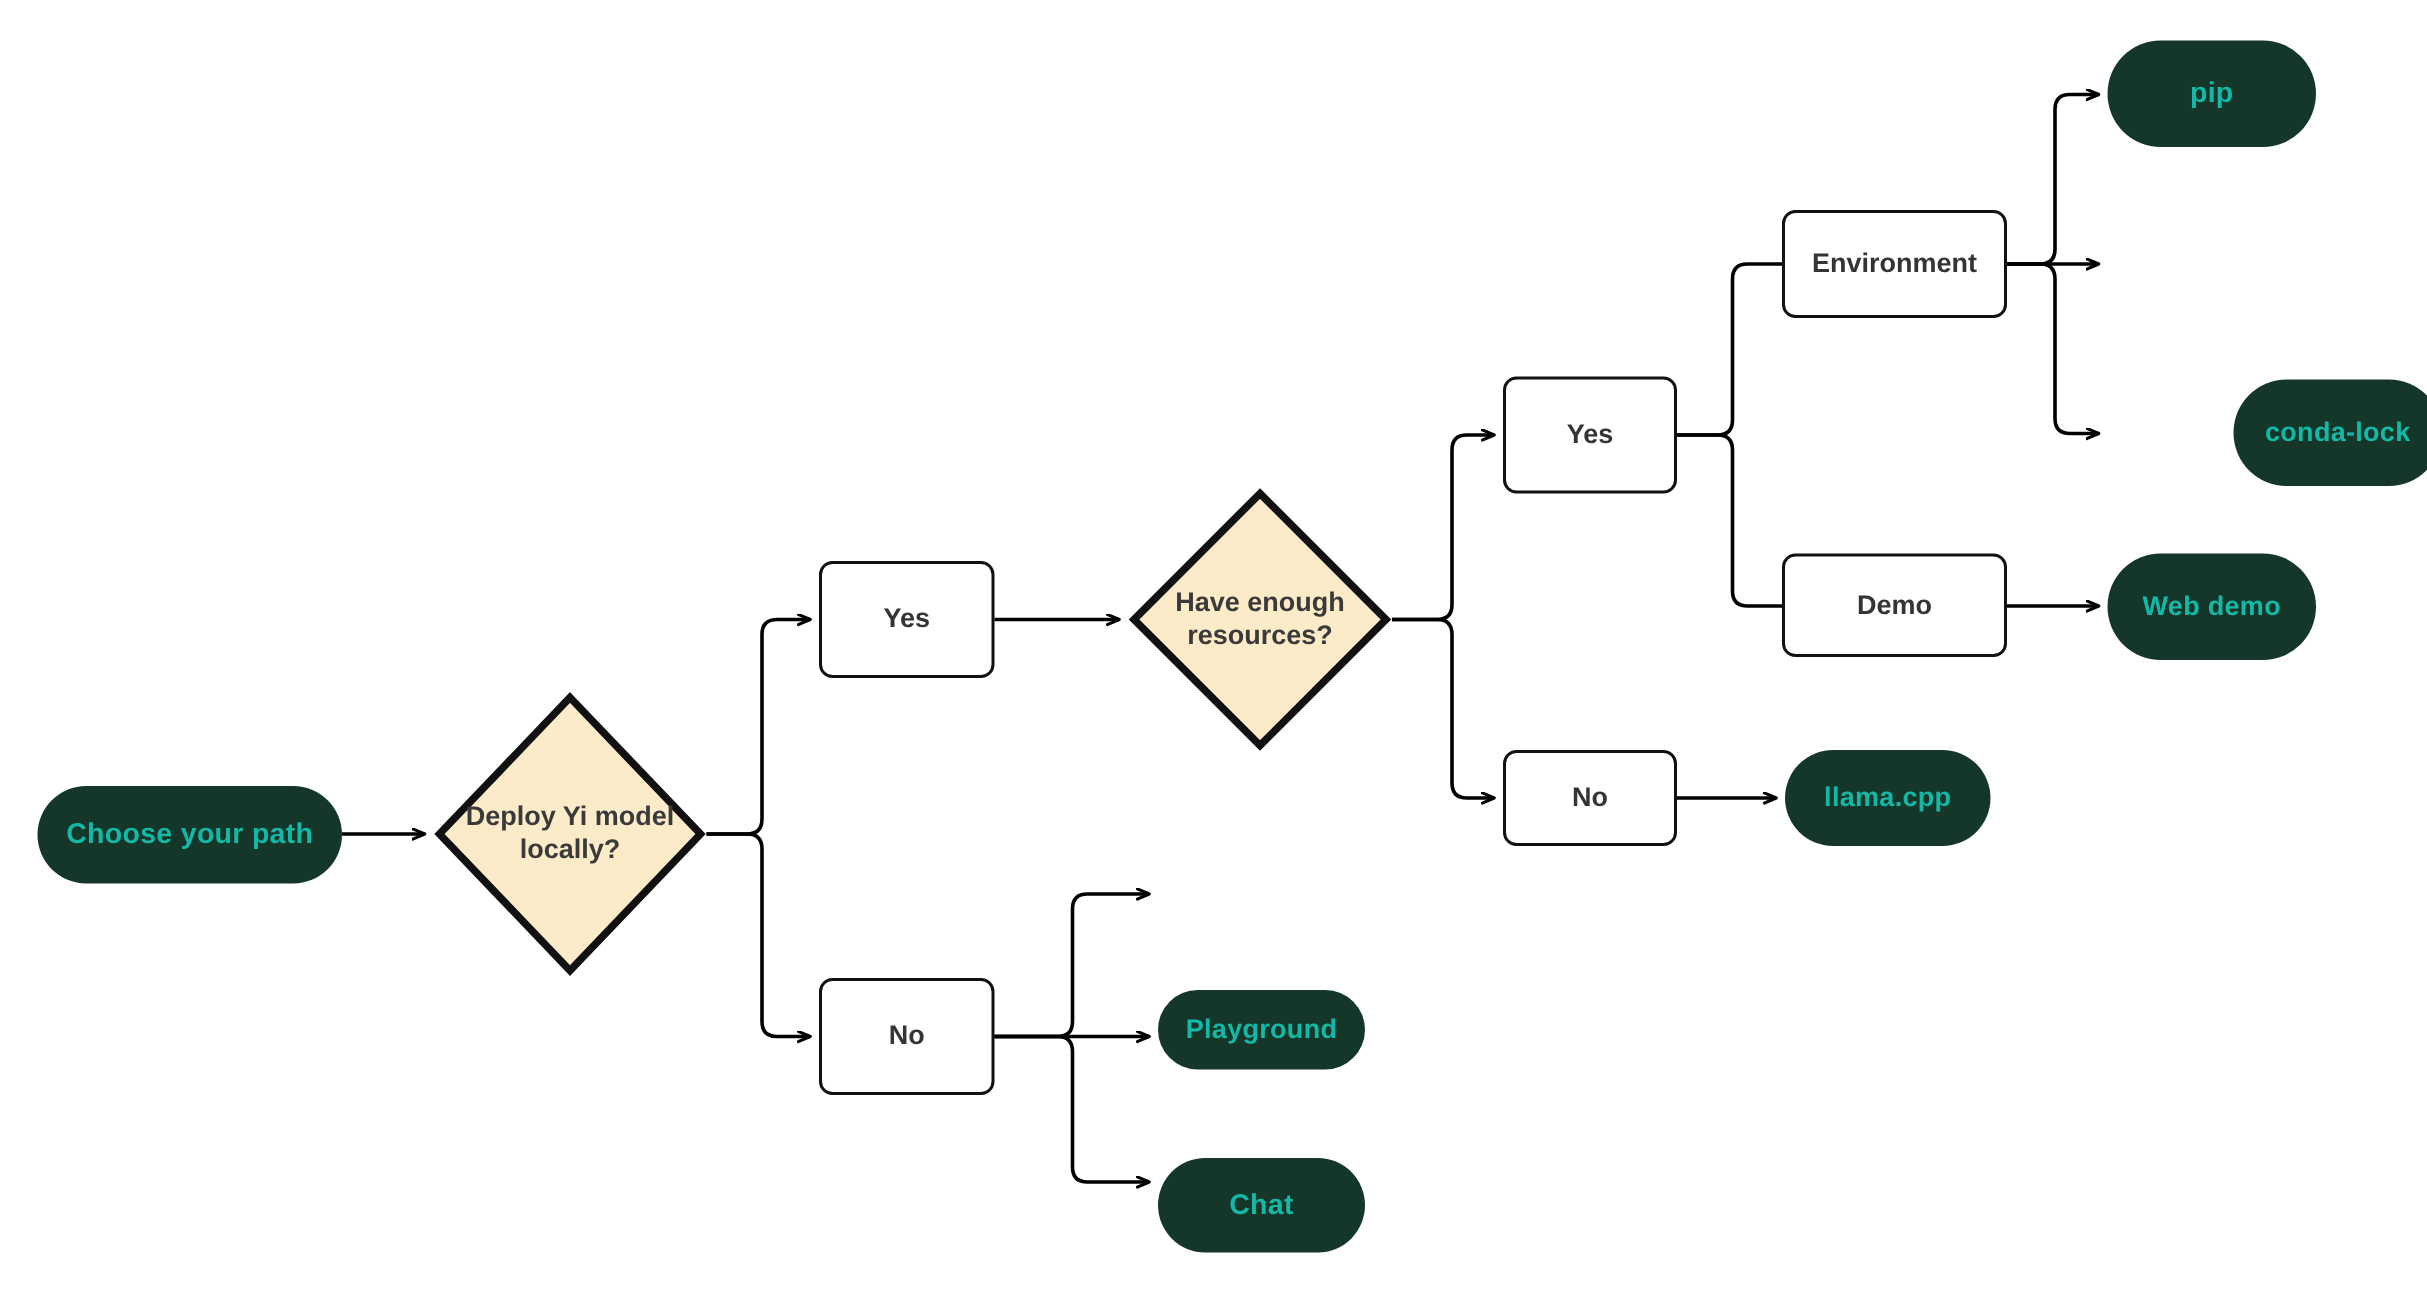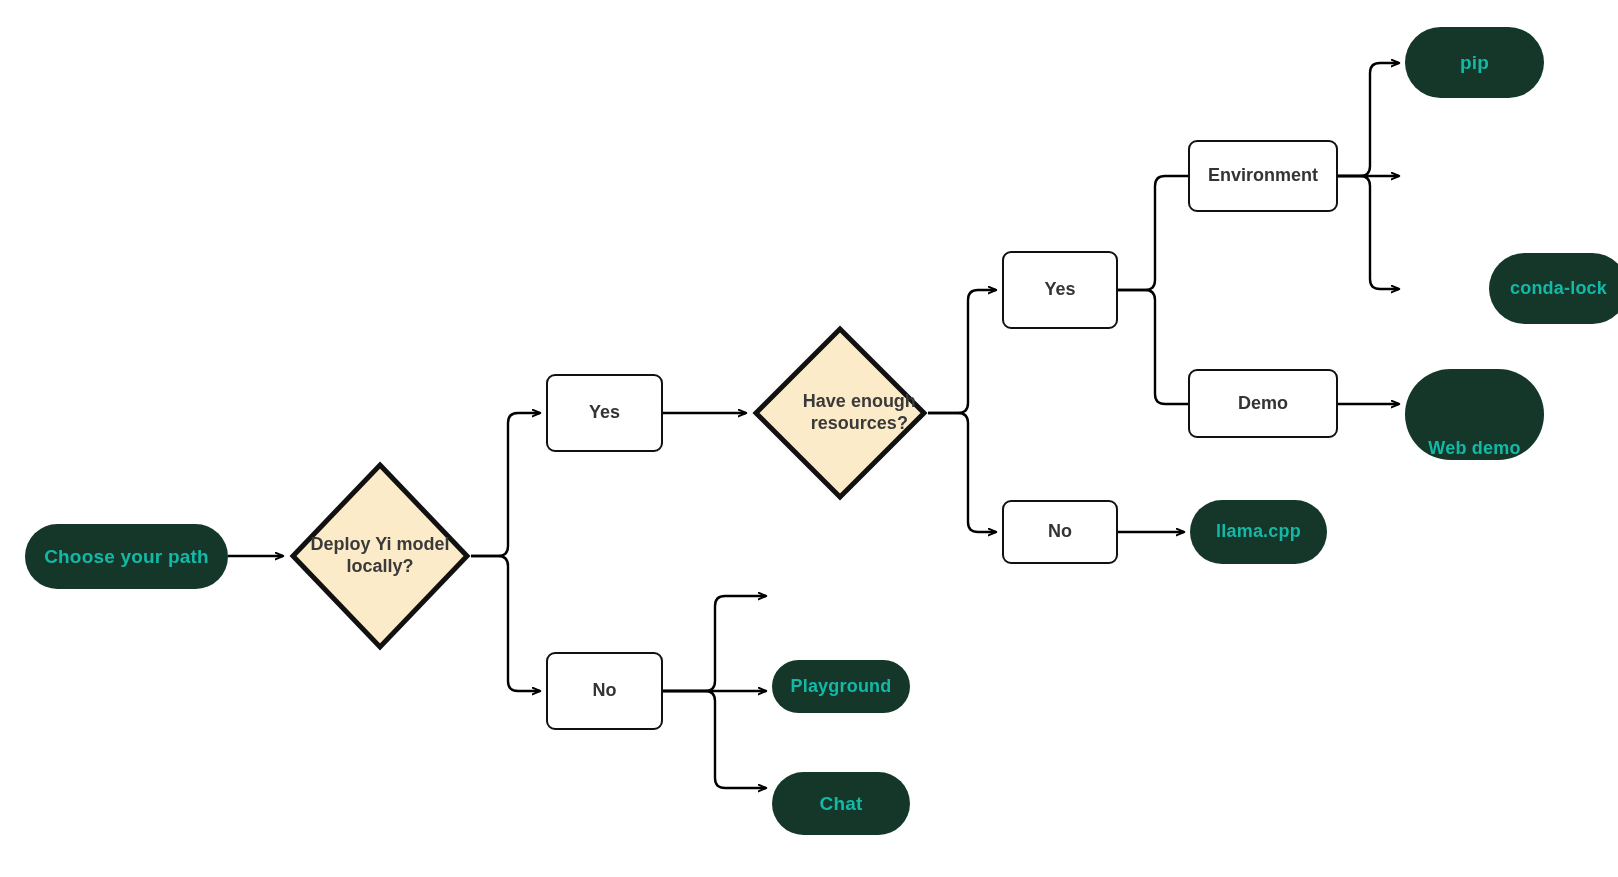--- a/index.html
+++ b/index.html
@@ -123,21 +123,21 @@
   </div>
 
   <div class="node node-rect" style="left:546px; top:374px; width:117px; height:78px;">
     <span>Yes</span>
   </div>
 
   <div class="node node-rect" style="left:546px; top:652px; width:117px; height:78px;">
     <span>No</span>
   </div>
 
-  <div class="node node-diamond" style="left:752px; top:325px; width:176px; height:176px;justify-content:flex-end;">
+  <div class="node node-diamond" style="left:752px; top:325px; width:176px; height:176px;">
     <svg class="dia-shape" viewBox="0 0 176 176" preserveAspectRatio="none">
       <polygon points="88,4 172,88 88,172 4,88" fill="#fcebc8" stroke="#111111" stroke-width="5" stroke-linejoin="miter" vector-effect="non-scaling-stroke"></polygon>
     </svg>
     <span class="dia-label">Have enough resources?</span>
   </div>
 
   <div class="node node-rect" style="left:1002px; top:251px; width:116px; height:78px;">
     <span>Yes</span>
   </div>
 
@@ -155,21 +155,21 @@
 
   <div class="node node-pill" style="left:1405px; top:27px; width:139px; height:71px;">
     <span>pip</span>
   </div>
 
 
   <div class="node node-pill small" style="left:1489px; top:253px; width:139px; height:71px;">
     <span>conda-lock</span>
   </div>
 
-  <div class="node node-pill small" style="left:1405px; top:369px; width:139px; height:91px;align-items:flex-end;">
+  <div class="node node-pill small" style="left:1405px; top:369px; width:139px; height:71px;">
     <span>Web demo</span>
   </div>
 
   <div class="node node-pill small" style="left:1190px; top:500px; width:137px; height:64px;">
     <span>llama.cpp</span>
   </div>
 
 
   <div class="node node-pill small" style="left:772px; top:660px; width:138px; height:53px;">
     <span>Playground</span>

